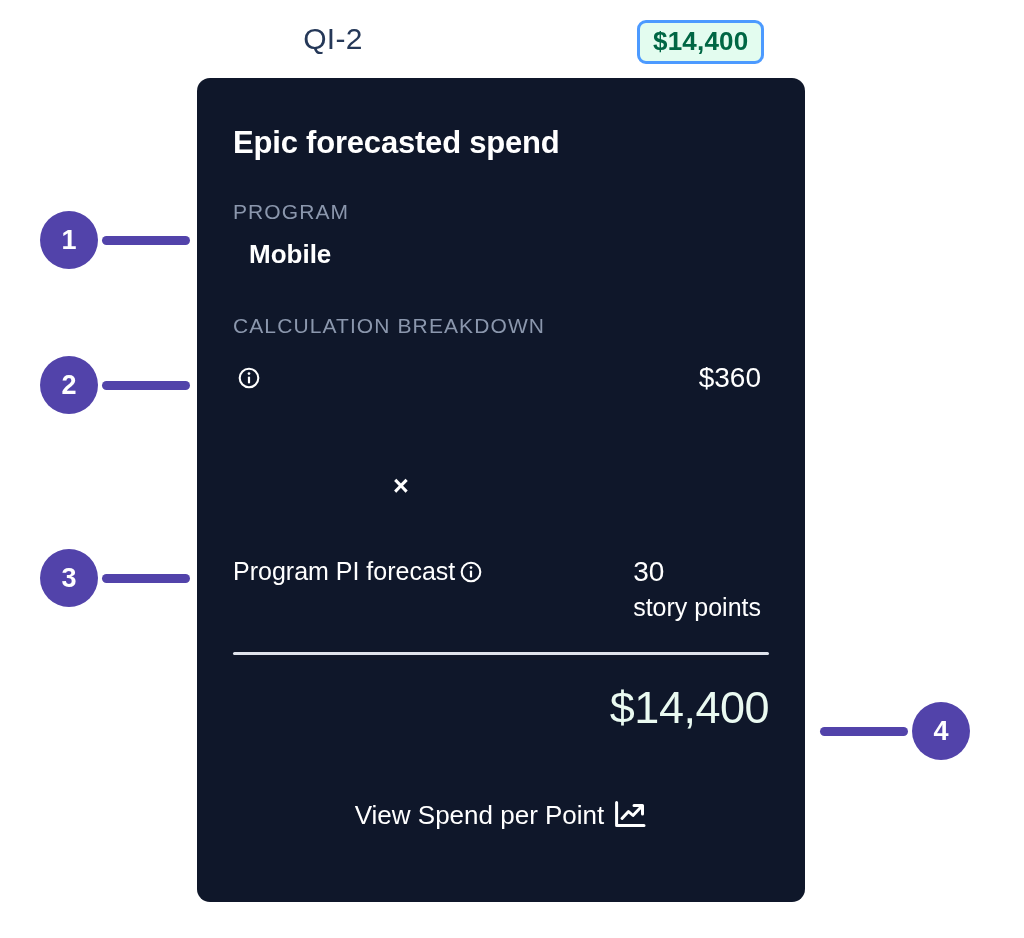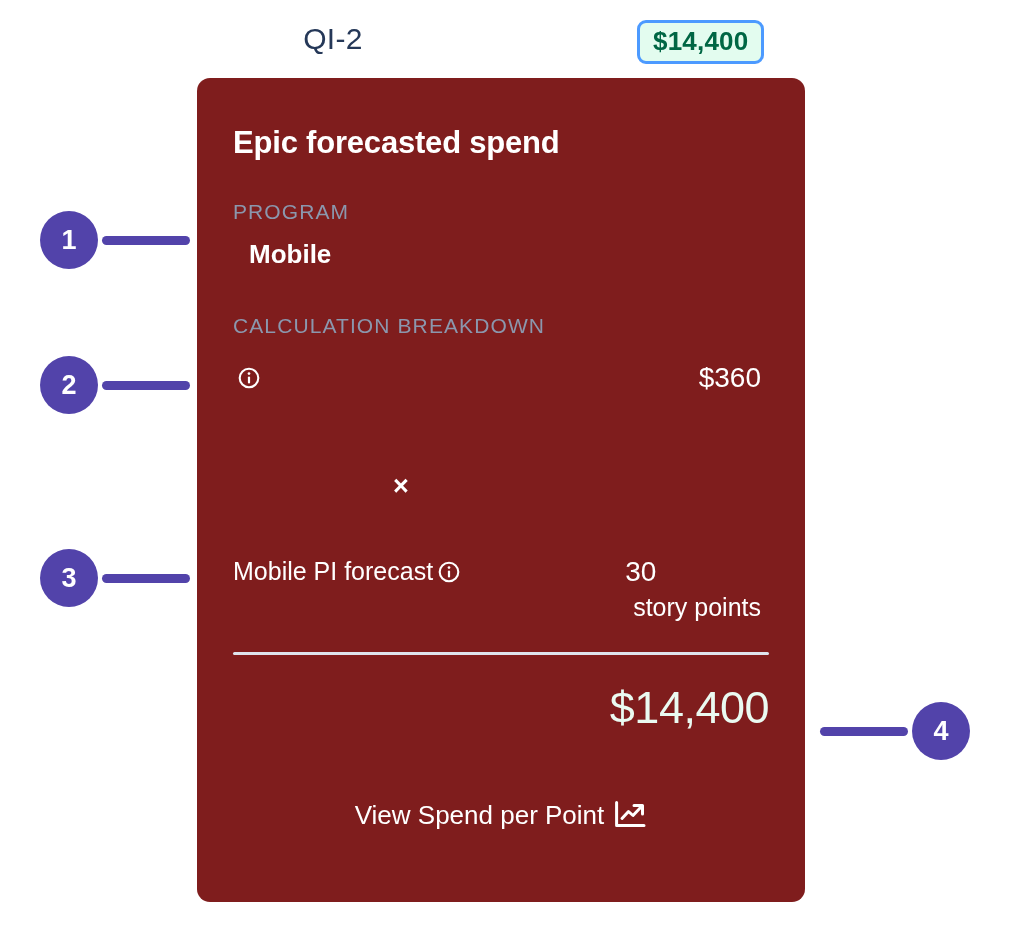--- a/index.html
+++ b/index.html
@@ -51,21 +51,21 @@
     box-sizing: border-box;
   }
 
   
   #spend-card {
     position: absolute;
     left: 197px;
     top: 78px;
     width: 608px;
     height: 824px;
-    background: #7f1d1d;
+    background: #0f172a;
     border-radius: 13px;
     box-sizing: border-box;
     padding: 0 17px;
   }
   #card-title {
     position: absolute;
     left: 36px;
     top: 47px;
     font-size: 31px;
     font-weight: bold;
@@ -117,21 +117,20 @@
     top: 0;
     text-align: left;
     font-size: 28px;
     color: #ffffff;
     line-height: 1.32;
     white-space: nowrap;
   }
   .row-value .unit {
     display: block;
     font-size: 25px;
-    margin-left: 8px;
   }
 
   .info-icon {
     display: inline-block;
     width: 22px;
     height: 22px;
     vertical-align: -3px;
     margin-left: 5px;
   }
   .info-icon svg { display: block; }
@@ -255,21 +254,21 @@
     </div>
     <div class="row-value">
       <span>$360</span>
     </div>
   </div>
 
   <div id="multiply-operator">×</div>
 
   <div id="row-pi-forecast" class="calc-row">
     <div class="row-name">
-      <span>Mobile PI forecast</span><span class="info-icon">
+      <span>Program PI forecast</span><span class="info-icon">
         <svg viewBox="0 0 22 22" width="22" height="22">
           <circle cx="11" cy="11" r="9.3" fill="none" stroke="#ffffff" stroke-width="2.1"></circle>
           <circle cx="11" cy="6.6" r="1.35" fill="#ffffff"></circle>
           <rect x="9.9" y="9.4" width="2.2" height="7.1" rx="1.1" fill="#ffffff"></rect>
         </svg>
       </span>
     </div>
     <div class="row-value">
       <span>30</span>
       <span class="unit">story points</span>

